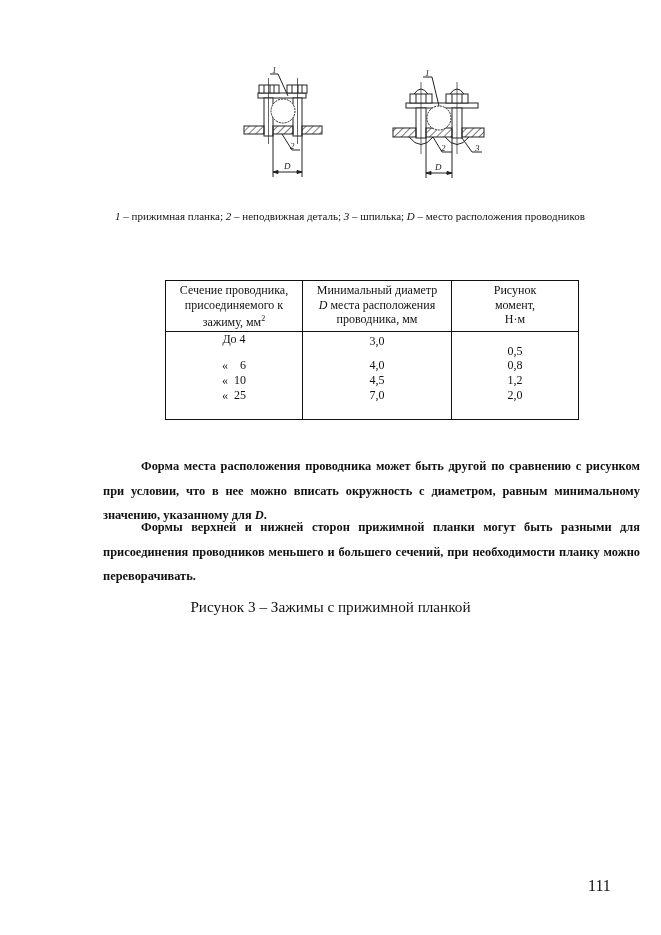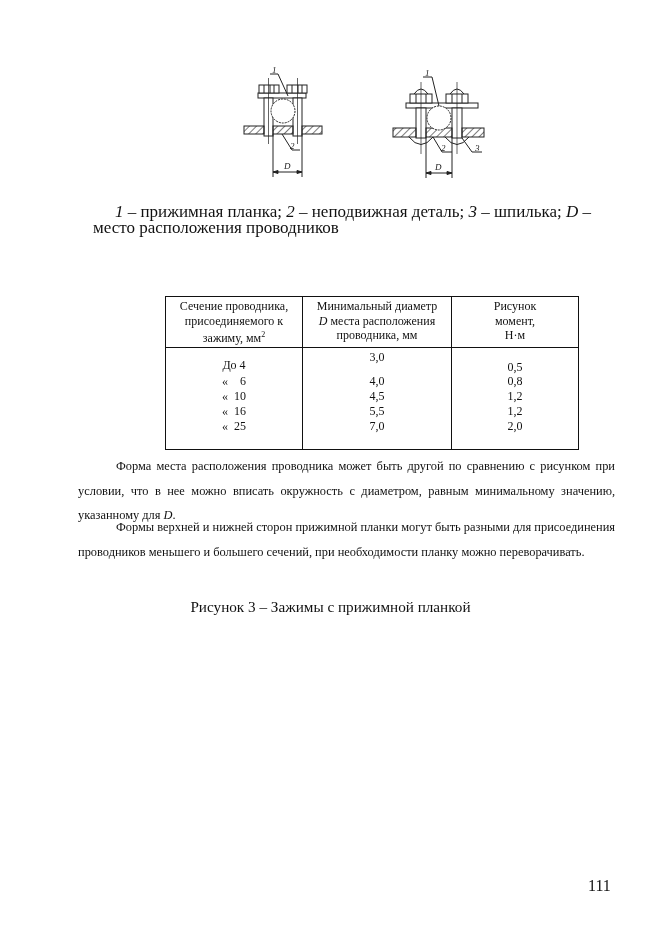--- a/index.html
+++ b/index.html
@@ -3,42 +3,42 @@
   <meta charset="utf-8">
   <style>
     html, body { margin: 0; padding: 0; background: #ffffff; }
     body {
       width: 661px; height: 935px; position: relative; overflow: hidden;
       font-family: "Liberation Serif", "DejaVu Serif", serif; color: #111;
     }
     .abs { position: absolute; }
     .figure-svg { position: absolute; top: 60px; left: 230px; width: 280px; height: 125px; }
     .legend {
-      left: 93px; top: 204px; width: 530px; font-size: 17px; line-height: 16px;
+      left: 93px; top: 204px; width: 530px; font-size: 11px; line-height: 24px;
       text-indent: 22px;
     }
     .legend i { font-style: italic; }
-    .table-wrap { left: 165px; top: 296px; }
+    .table-wrap { left: 165px; top: 280px; }
     table.spec {
       border-collapse: collapse; font-size: 12px; line-height: 14.5px;
       border: 1.5px solid #111;
     }
     table.spec th, table.spec td {
       border-left: 1.5px solid #111; border-right: 1.5px solid #111;
       padding: 0 4px; text-align: center; font-weight: normal; vertical-align: top;
     }
     table.spec thead th { border-bottom: 1.5px solid #111; padding-top: 2px; padding-bottom: 1px; }
     table.spec td { padding-top: 0; padding-bottom: 0; line-height: 14.8px; }
     .c1 { width: 128px; }
     .c2 { width: 140px; }
     .c3 { width: 118px; }
     td.left { text-align: left; }
     .para {
-      left: 78px; width: 537px; font-size: 12.4px; line-height: 24.5px;
-      text-align: justify; text-indent: 38px;
+      left: 103px; width: 537px; font-size: 12.4px; line-height: 24.5px;
+      text-align: justify; text-indent: 38px; font-weight: bold;
     }
     .para i { font-style: italic; }
     .caption { left: 0; width: 661px; top: 598px; text-align: center; font-size: 15.2px; font-family: Liberation Serif, serif; }
     .page-number { left: 588px; top: 877px; font-size: 16px; }
   </style>
 </head>
 <body>
 
 <svg class="figure-svg" viewBox="0 0 280 125" xmlns="http://www.w3.org/2000/svg">
   <defs>
@@ -148,37 +148,32 @@
         </th>
         <th class="c3">
           <span>Рисунок</span><br>
           <span>момент,</span><br>
           <span>Н·м</span>
         </th>
       </tr>
     </thead>
     <tbody>
       <tr>
-        <td style="padding-top:10px">До   4</td>
+        <td style="padding-top:0">До   4</td>
         <td style="padding-top:2px">3,0</td>
         <td style="padding-top:12px">0,5</td>
       </tr>
       <tr>
         <td style="white-space:pre">«    6</td>
         <td class="left">4,0</td>
         <td>0,8</td>
       </tr>
       <tr>
         <td style="white-space:pre">«  10</td>
         <td>4,5</td>
-        <td>1,2</td>
-      </tr>
-      <tr>
-        <td style="white-space:pre">«  16</td>
-        <td>5,5</td>
         <td>1,2</td>
       </tr>
       <tr>
         <td style="padding-bottom:2px;white-space:pre">«  25</td>
         <td style="padding-bottom:16px">7,0</td>
         <td style="padding-bottom:2px">2,0</td>
       </tr>
     </tbody>
   </table>
 </div>

